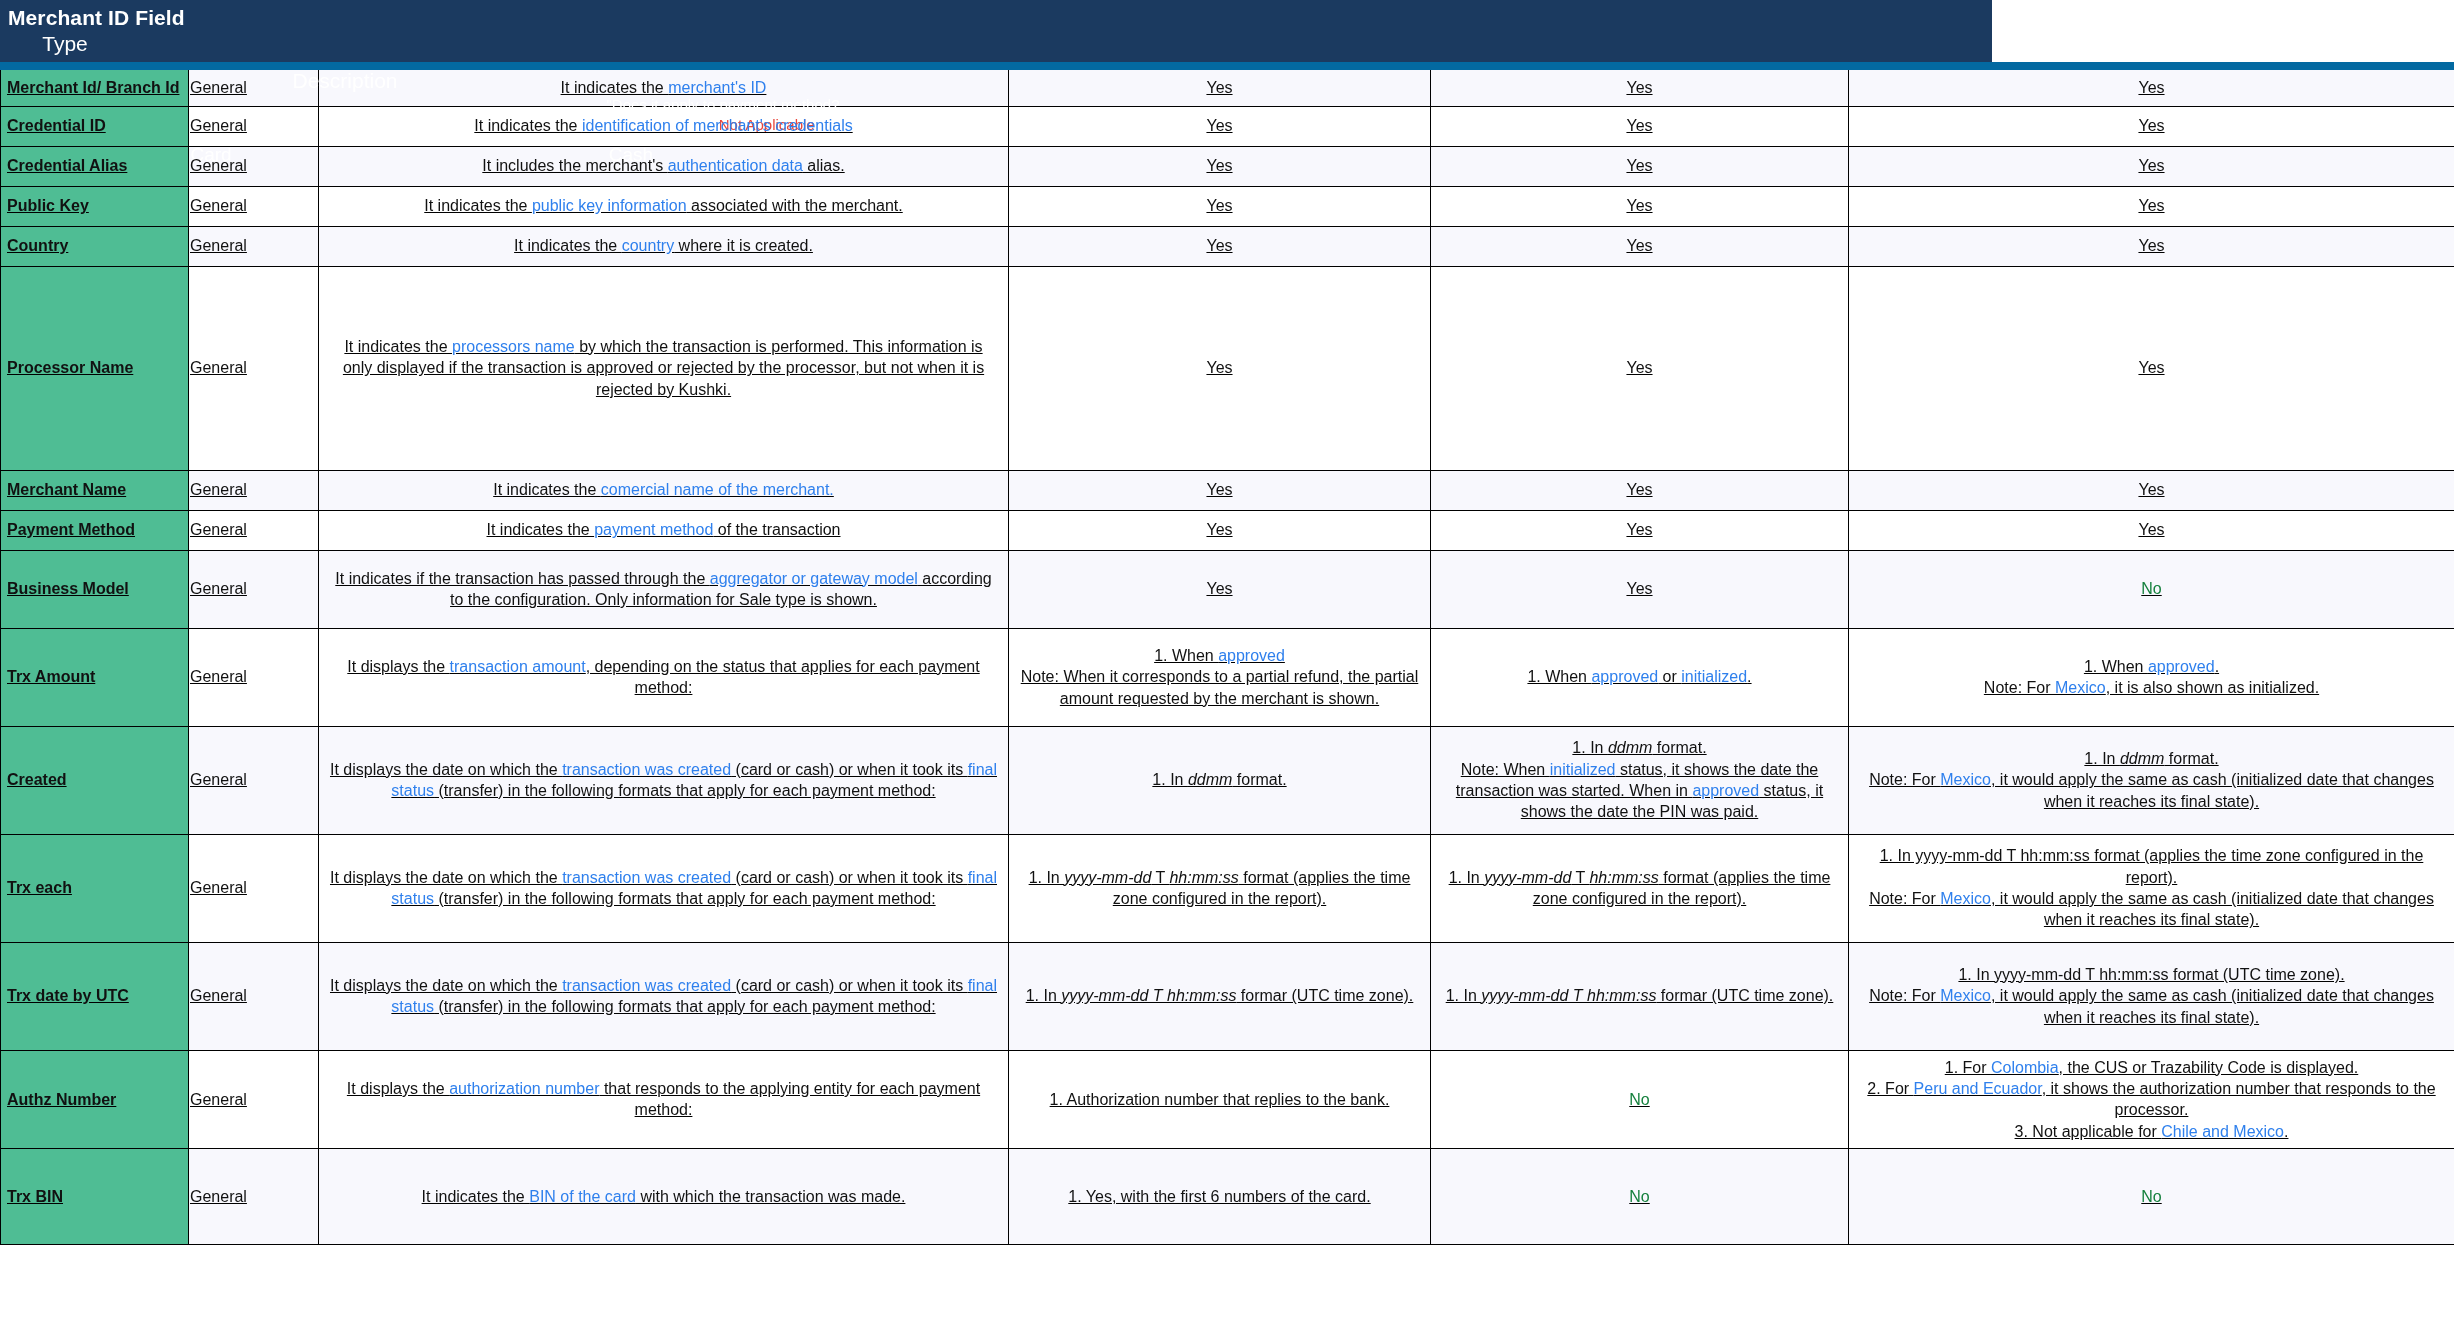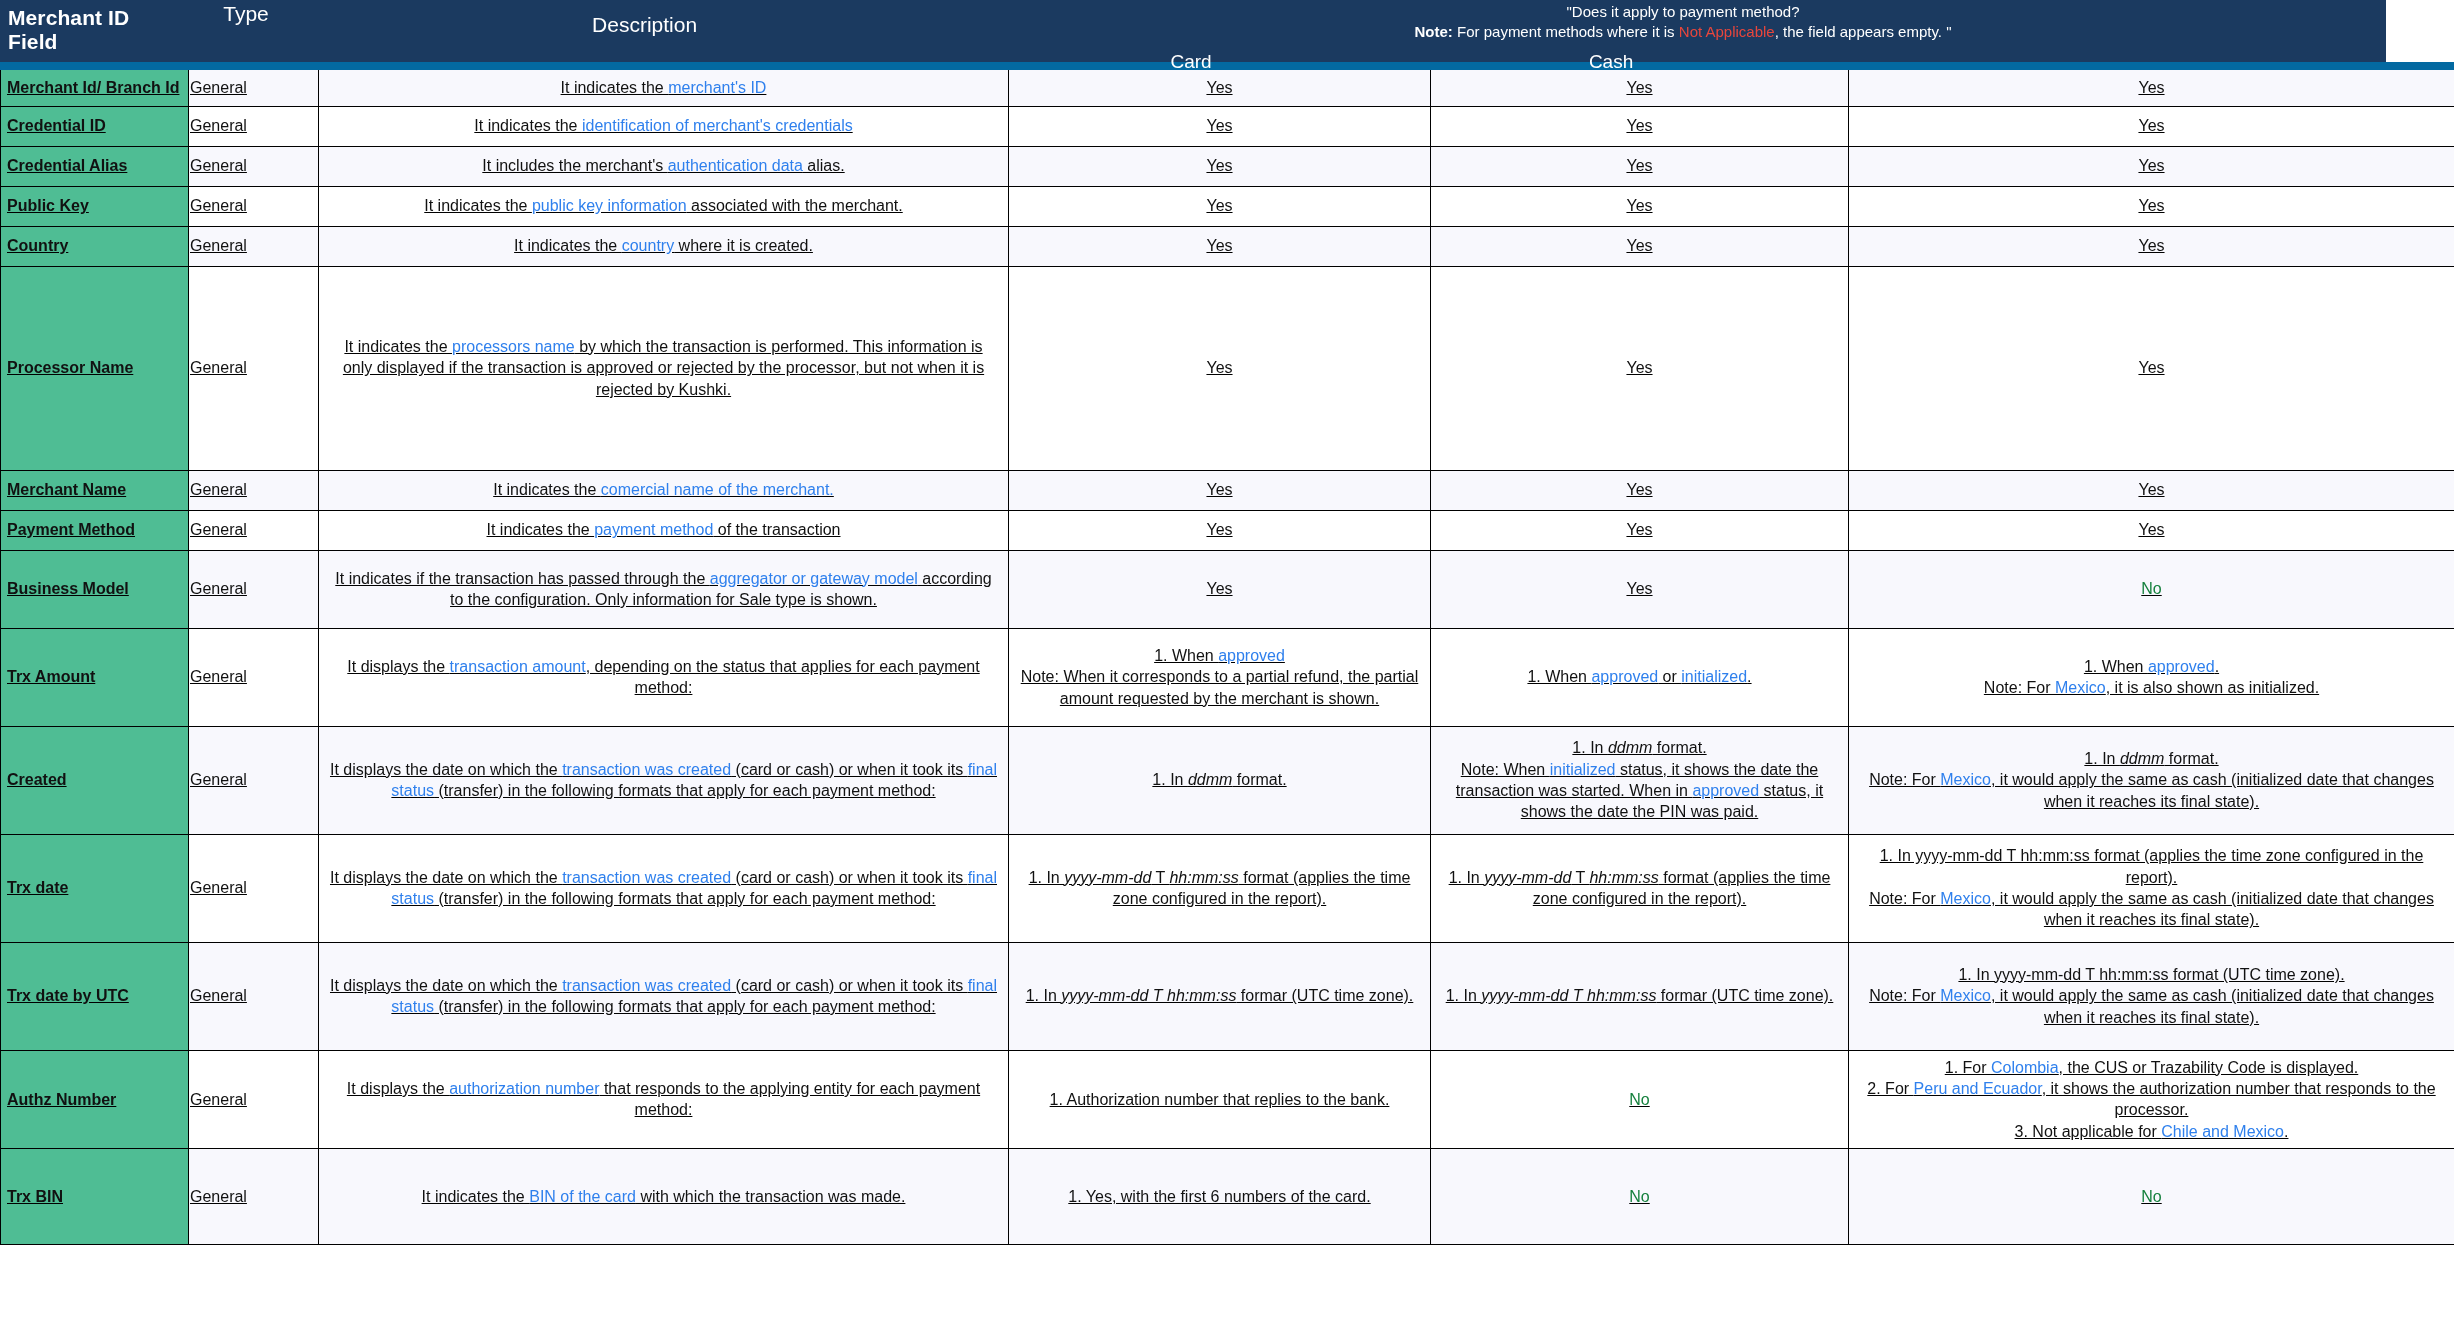--- a/index.html
+++ b/index.html
@@ -14,21 +14,22 @@
     position: relative;
   }
 
   
   .hdr {
     background: #1b3a60;
     color: #ffffff;
     display: flex;
     align-items: stretch;
     height: 62px;
-    width: 2386px;
+    width: 1992px;
+    flex-direction: column;
   }
   .hdr-cell {
     display: flex;
     flex-direction: column;
     justify-content: flex-start;
     padding: 0;
   }
   .c-field   { width: 188px; }
   .c-type    { width: 130px; }
   .c-desc    { width: 690px; }
@@ -244,21 +245,21 @@
         </tr>
         <tr style="height: 108px;">
           <td class="field">Created</td>
           <td class="type">General</td>
           <td class="desc">It displays the date on which the <span class="lnk">transaction was created</span> (card or cash) or when it took its <span class="lnk">final status</span> (transfer) in the following formats that apply for each payment method:</td>
           <td class="pmcell">1. In <span class="ital">ddmm</span> format.</td>
           <td class="pmcell">1.  In <span class="ital">ddmm</span> format.<br>Note: When <span class="lnk">initialized</span> status, it shows the date the transaction was started. When in <span class="lnk">approved</span> status, it shows the date the PIN was paid.</td>
           <td class="pmcell last">1. In <span class="ital">ddmm</span> format.<br>Note: For <span class="lnk">Mexico</span>, it would apply the same as cash (initialized date that changes when it reaches its final state).</td>
         </tr>
         <tr class="alt" style="height: 108px;">
-          <td class="field">Trx date</td>
+          <td class="field">Trx each</td>
           <td class="type">General</td>
           <td class="desc">It displays the date on which the <span class="lnk">transaction was created</span> (card or cash) or when it took its <span class="lnk">final status</span> (transfer) in the following formats that apply for each payment method:</td>
           <td class="pmcell">1. In <span class="ital">yyyy-mm-dd</span> T <span class="ital">hh:mm:ss</span> format (applies the time zone configured in the report).</td>
           <td class="pmcell">1. In <span class="ital">yyyy-mm-dd</span> T <span class="ital">hh:mm:ss</span> format (applies the time zone configured in the report).</td>
           <td class="pmcell last">1. In yyyy-mm-dd T hh:mm:ss format (applies the time zone configured in the report).<br>Note: For <span class="lnk">Mexico</span>, it would apply the same as cash (initialized date that changes when it reaches its final state).</td>
         </tr>
         <tr style="height: 108px;">
           <td class="field">Trx date by UTC</td>
           <td class="type">General</td>
           <td class="desc">It displays the date on which the <span class="lnk">transaction was created</span> (card or cash) or when it took its <span class="lnk">final status</span> (transfer) in the following formats that apply for each payment method:</td>

